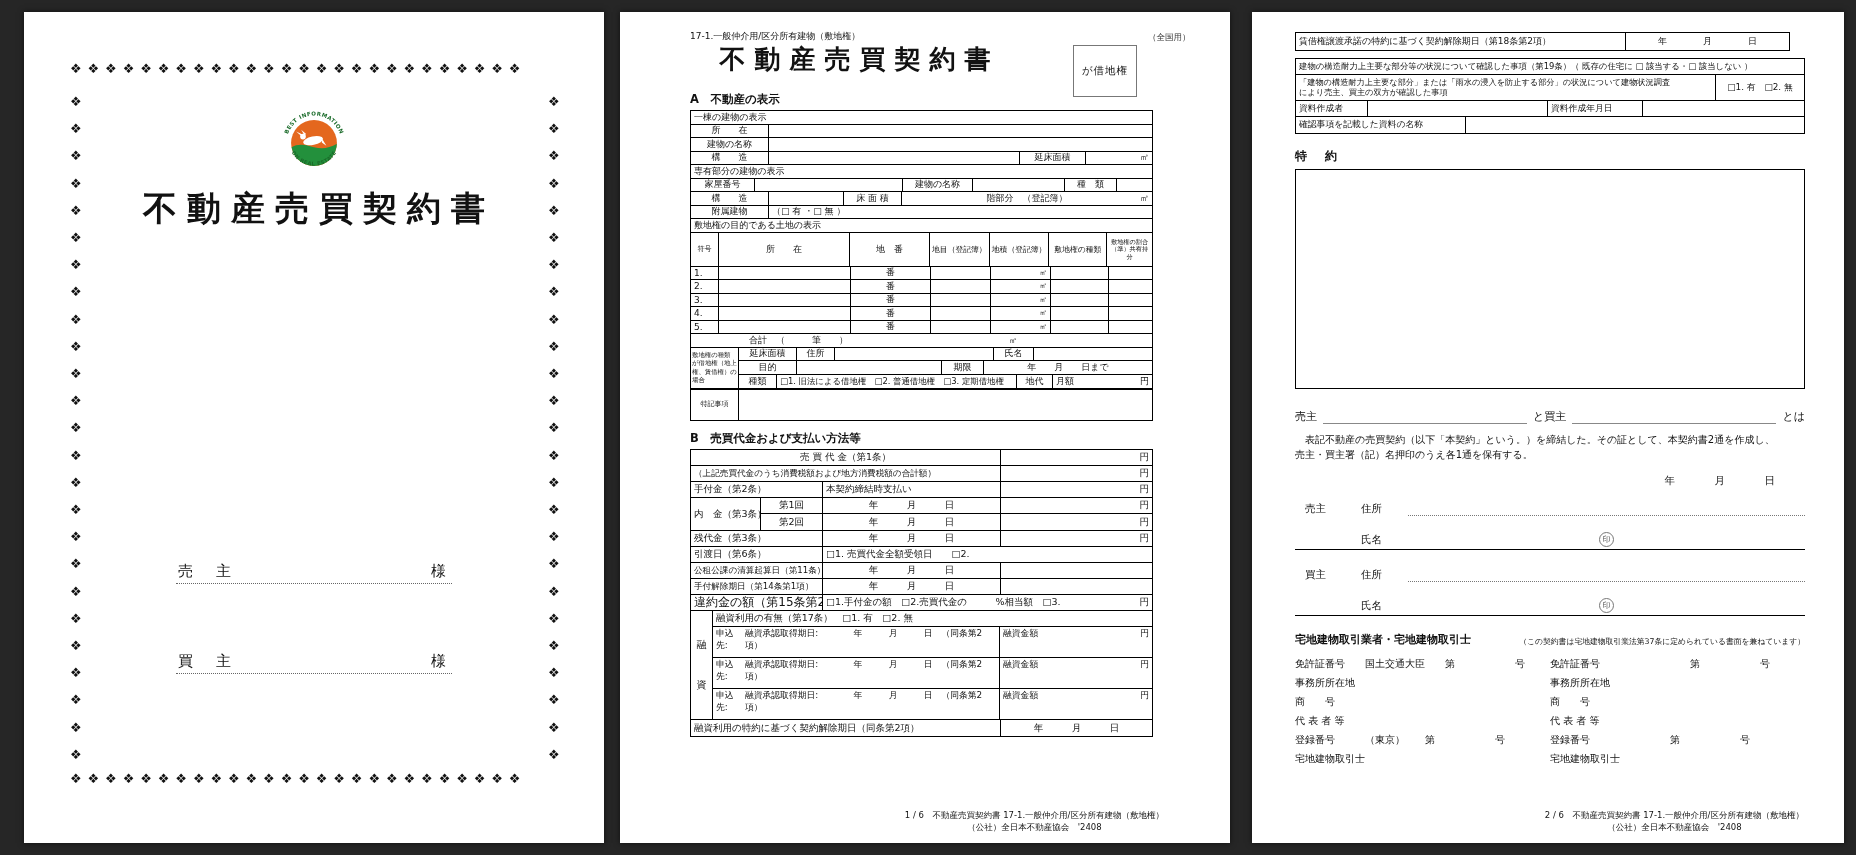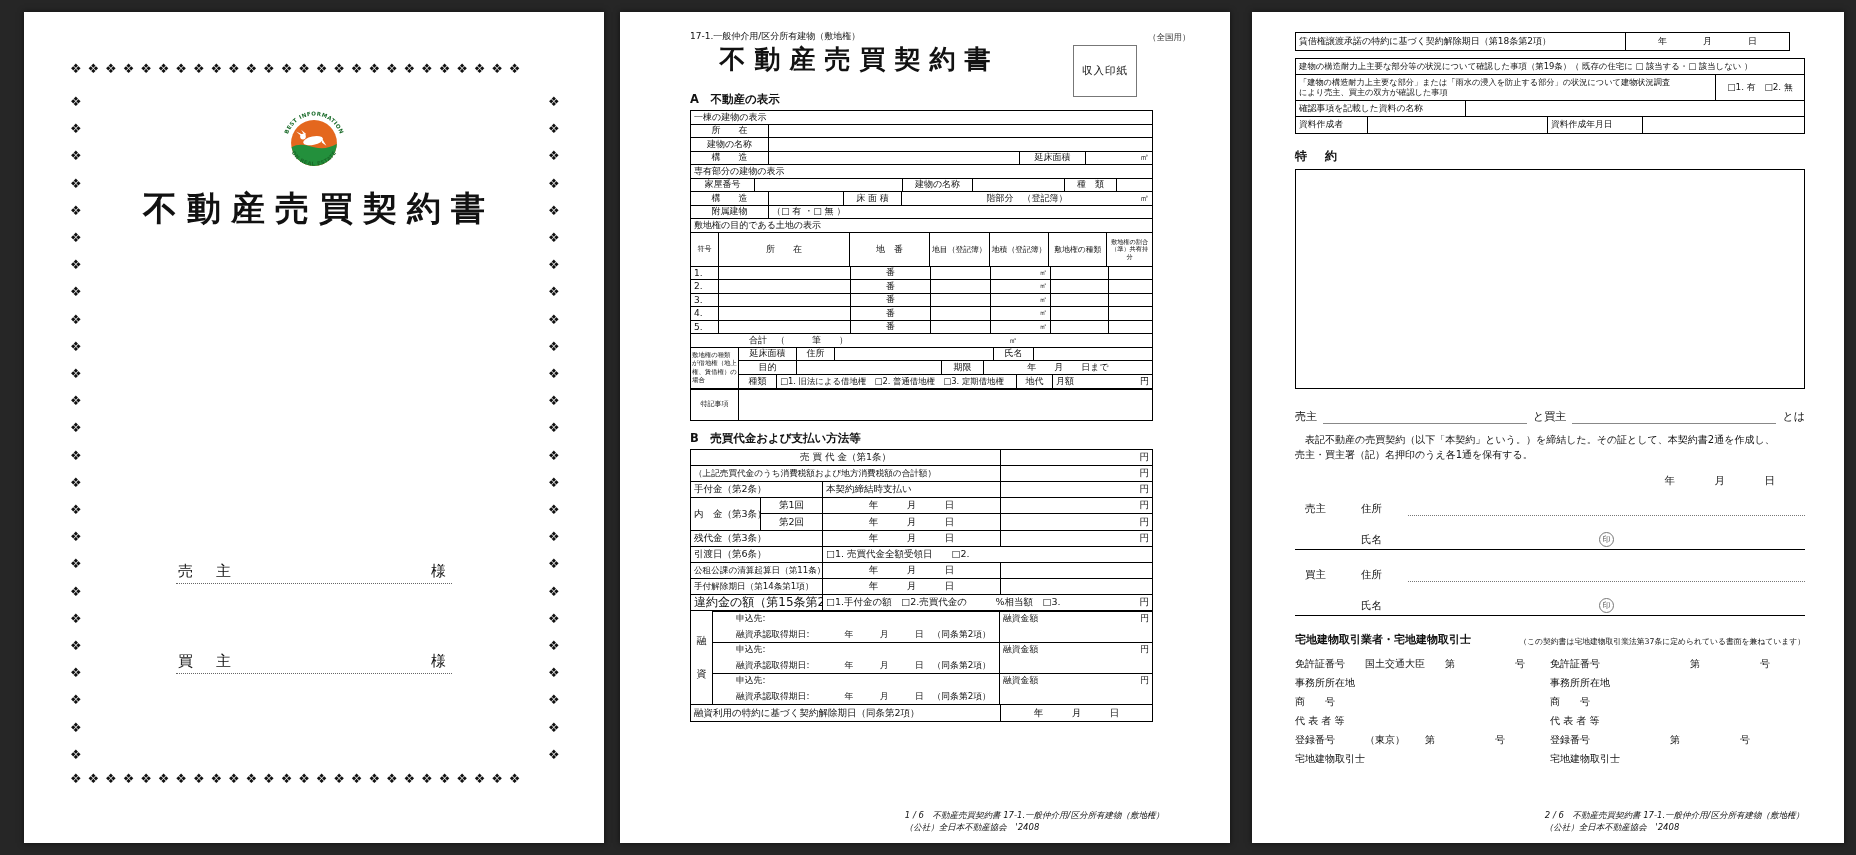--- a/index.html
+++ b/index.html
@@ -56,25 +56,25 @@
   .tbl-b .tr{height:16px;font-size:9.5px;}
   .tr2{display:flex;border-bottom:1px solid #000;height:32px;font-size:9.5px;}
   .col2{flex:1;display:flex;flex-direction:column;}
   .col2 .tr{height:16px;}
   .col2 .tr:first-child{border-bottom:1px solid #000;}
   .loanwrap{display:flex;border-bottom:1px solid #000;}
   .fl{width:22px;border-right:1px solid #000;box-sizing:border-box;display:flex;flex-direction:column;
       justify-content:space-around;align-items:center;font-size:10px;padding:14px 0;}
   .fr{flex:1;display:flex;flex-direction:column;}
   .loan{display:flex;border-top:1px solid #000;height:30px;font-size:8.8px;}
-  .loan .lf{flex:1;display:flex;flex-direction:column;justify-content:space-between;padding:1px 3px;box-sizing:border-box;margin-left:20px;}
+  .loan .lf{flex:1;display:flex;flex-direction:row;justify-content:space-between;padding:1px 3px;box-sizing:border-box;}
   .loan .rt{width:153px;border-left:1px solid #000;box-sizing:border-box;display:flex;
             flex-direction:row;justify-content:space-between;padding:1px 3px;}
   .loan .rt .yen{text-align:right;}
-  .m-foot,.r-foot{position:absolute;bottom:10px;font-size:8.5px;line-height:1.35;text-align:left;font-style:italic;}
+  .m-foot,.r-foot{position:absolute;bottom:10px;font-size:8.5px;line-height:1.35;text-align:center;}
   .m-foot{right:66px;}
   .r-foot{right:40px;}
 
   
   .r-body{position:absolute;top:20px;left:43px;width:510px;}
   .tbl.b1{width:495px;}
   .tbl.b1 .tr{height:17px;font-size:9px;}
   .tbl.b2 .tr.h2{height:26px;}
   .tbl.b2 .tr{font-size:8.8px;height:16px;}
   .tk-head{font-size:12px;font-weight:bold;letter-spacing:3px;margin:14px 0 4px 0;}
@@ -142,21 +142,21 @@
     </div>
     <div class="sign" style="top:635px">
       <span class="lbl">買　主</span>
       <span class="hon">様</span>
     </div>
   </div>
 
   <div class="page" id="pg2">
     <div class="doc-code">17-1.一般仲介用/区分所有建物（敷地権）</div>
     <div class="m-title">不動産売買契約書</div>
-    <div class="stamp">収入印紙</div>
+    <div class="stamp">が借地権</div>
     <div class="zenkoku">（全国用）</div>
 
     <div class="m-body">
       <div class="sec">A　不動産の表示</div>
 
       <div class="tbl">
         <div class="tr">
           <div class="td g noline">一棟の建物の表示</div>
         </div>
         <div class="tr">
@@ -351,20 +351,23 @@
             <span>□1.手付金の額　□2.売買代金の　　　%相当額　□3.</span>
             <span class="abs-yen">円</span>
           </div>
         </div>
         <div class="loanwrap">
           <div class="fl">
             <span>融</span>
             <span>資</span>
           </div>
           <div class="fr">
+            <div class="tr nb" style="height:15px">
+              <div class="td g noline">融資利用の有無（第17条）　□1. 有　□2. 無</div>
+            </div>
             <div class="loan">
               <div class="lf">
                 <span>申込先:</span>
                 <span>融資承認取得期日:　　　　年　　　月　　　日　（同条第2項）</span>
               </div>
               <div class="rt">
                 <span>融資金額</span>
                 <span class="yen">円</span>
               </div>
             </div>
@@ -416,27 +419,27 @@
       <div class="tbl b2" style="margin-top:7px">
         <div class="tr">
           <div class="td g noline" style="font-size:8.4px">建物の構造耐力上主要な部分等の状況について確認した事項（第19条）（ 既存の住宅に □ 該当する・□ 該当しない ）</div>
         </div>
         <div class="tr h2">
           <div class="td pre" style="width:420px;font-size:8.2px">「建物の構造耐力上主要な部分」または「雨水の浸入を防止する部分」の状況について建物状況調査
 により売主、買主の双方が確認した事項</div>
           <div class="td g c">□1. 有　□2. 無</div>
         </div>
         <div class="tr">
-          <div class="td" style="width:170px">確認事項を記載した資料の名称</div>
-          <div class="td g"></div>
-        </div>
-        <div class="tr">
           <div class="td" style="width:72px">資料作成者</div>
           <div class="td" style="width:180px"></div>
           <div class="td" style="width:95px">資料作成年月日</div>
+          <div class="td g"></div>
+        </div>
+        <div class="tr">
+          <div class="td" style="width:170px">確認事項を記載した資料の名称</div>
           <div class="td g"></div>
         </div>
       </div>
 
       <div class="tk-head">特　約</div>
       <div class="tk-box"></div>
 
       <div class="pact">
         <span>売主</span>
         <span class="ln"></span>

